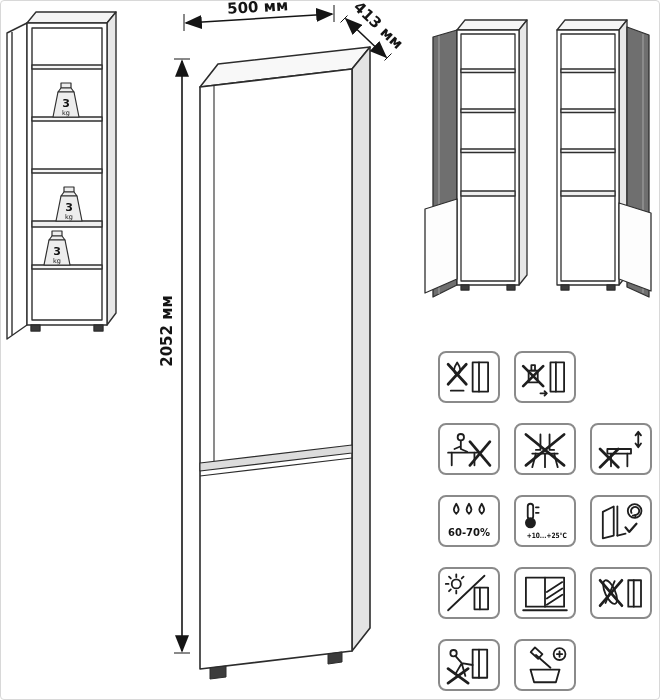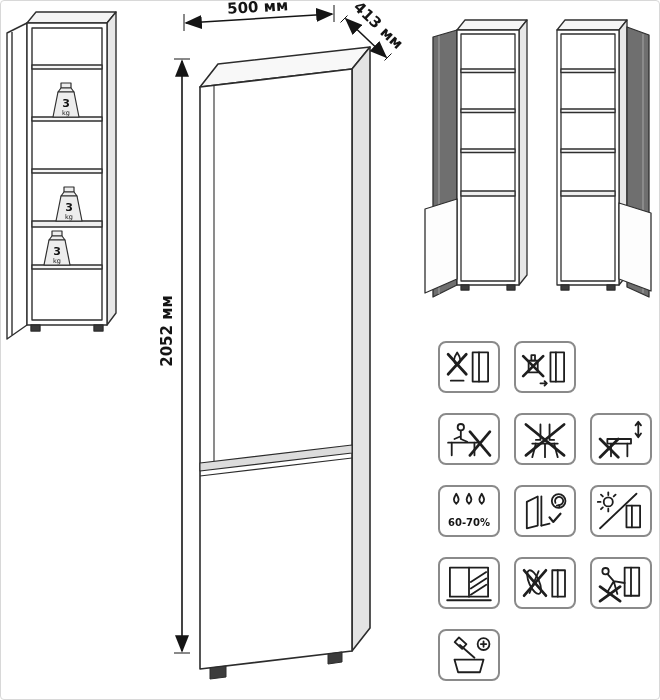--- a/index.html
+++ b/index.html
@@ -2,21 +2,21 @@
 <html><head>
 <meta charset="utf-8">
 <style>
   html,body{margin:0;padding:0;background:#ffffff;}
   .canvas{position:relative;width:660px;height:700px;background:#ffffff;border:1px solid #d8d8d8;
           border-radius:4px;box-sizing:border-box;overflow:hidden;
           font-family:"DejaVu Sans",sans-serif;}
   .left-cab{position:absolute;left:2px;top:6px;}
   .main-view{position:absolute;left:135px;top:0;}
   .pair-view{position:absolute;left:418px;top:12px;}
-  .picto-grid{position:absolute;left:437px;top:340px;width:214px;display:grid;
+  .picto-grid{position:absolute;left:437px;top:350px;width:214px;display:grid;
               grid-template-columns:repeat(3,62px);grid-auto-rows:52px;column-gap:14px;row-gap:20px;}
   .cell{border:2.5px solid #8a8a8a;border-radius:8px;background:#fff;display:flex;
         align-items:center;justify-content:center;box-sizing:border-box;}
   .cell.empty{border:none;background:transparent;}
   .dimtext{font-weight:bold;fill:#141414;font-size:15px;font-family:"DejaVu Sans",sans-serif;}
   .wtext{fill:#141414;font-family:"DejaVu Sans",sans-serif;}
   .pictext{fill:#141414;font-weight:bold;font-family:"DejaVu Sans",sans-serif;}
 </style>
 </head>
 <body>
@@ -220,20 +220,31 @@
       <svg viewBox="0 0 54 44" width="50" height="40">
         <g stroke="#1e1e1e" stroke-width="2" fill="none" stroke-linecap="round" stroke-linejoin="round">
           <path d="M13,3 C16,8 17,11 13,14 C9,11 10,8 13,3 Z"></path>
           <path d="M27,3 C30,8 31,11 27,14 C23,11 24,8 27,3 Z"></path>
           <path d="M41,3 C44,8 45,11 41,14 C37,11 38,8 41,3 Z"></path>
         </g>
         <text class="pictext" x="27" y="38" font-size="11" text-anchor="middle">60-70%</text>
       </svg>
     </div>
 
+    <div class="cell">
+      <svg viewBox="0 0 54 44" width="50" height="40">
+        <g stroke="#1e1e1e" stroke-width="2" fill="none" stroke-linecap="round" stroke-linejoin="round">
+          <rect x="8" y="3" width="6" height="17" rx="3"></rect>
+          <circle cx="11" cy="24" r="5" style="fill:#1e1e1e"></circle>
+          <line x1="17" y1="7" x2="20" y2="7"></line>
+          <line x1="17" y1="13" x2="20" y2="13"></line>
+        </g>
+        <text class="pictext" x="29" y="41" font-size="8" text-anchor="middle" textLength="44" lengthAdjust="spacingAndGlyphs">+10...+25°С</text>
+      </svg>
+    </div>
 
     <div class="cell">
       <svg viewBox="0 0 54 44" width="50" height="40">
         <g stroke="#1e1e1e" stroke-width="2" fill="none" stroke-linecap="round" stroke-linejoin="round">
           <polygon points="7,12 19,6 19,38 7,41"></polygon>
           <line x1="23" y1="6" x2="23" y2="38"></line>
           <line x1="23" y1="38" x2="32" y2="36"></line>
           <circle cx="42" cy="11" r="7.5"></circle>
           <path d="M38.5,13 a4.5,4.5 0 1 1 4,2.5"></path>
           <path d="M40,16 l2.5,-0.5 l0.5,2.5"></path>

